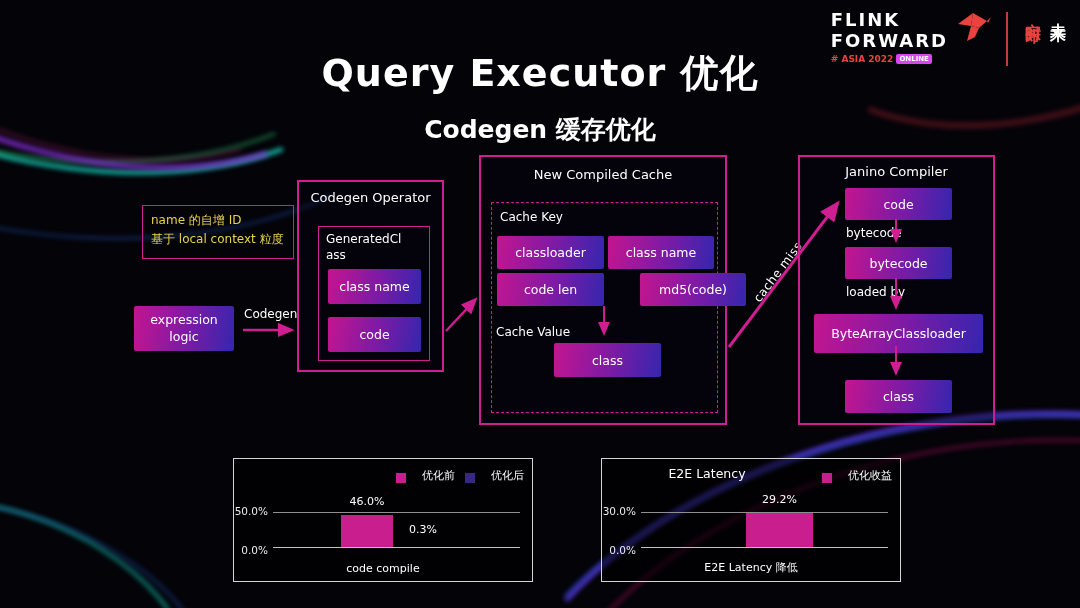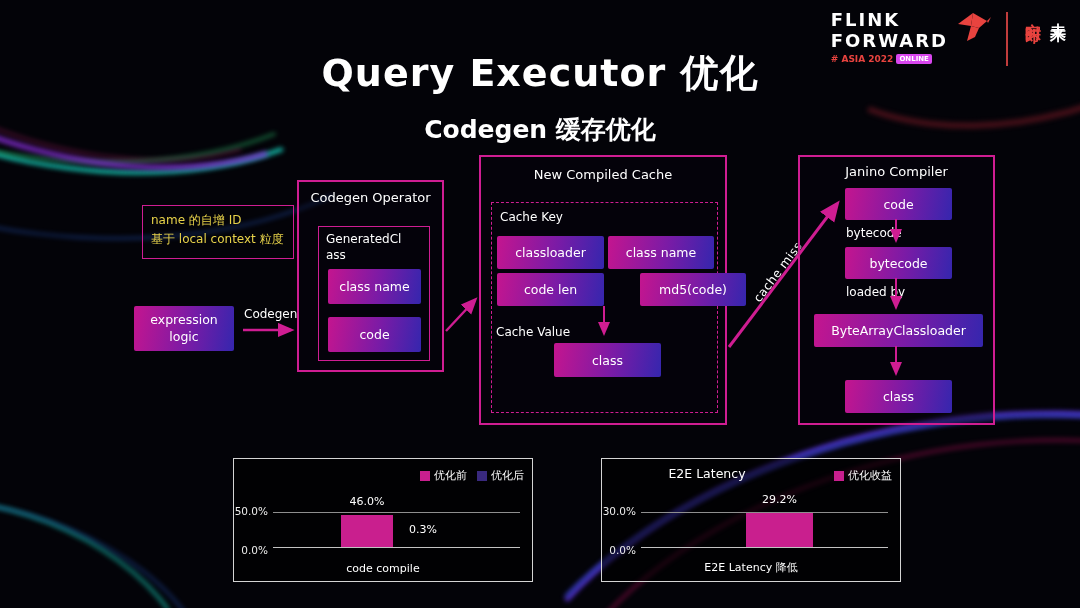--- a/index.html
+++ b/index.html
@@ -39,21 +39,21 @@
   .inner-frame { border:1px solid #cf1d92; position:absolute; }
   .gen-label { font-size:12px; line-height:1.3; padding:5px 7px 0 7px; width:96px; word-break:break-all; }
 
   .arrows { position:absolute; top:0; left:0; pointer-events:none; }
   .cache-miss { font-size:12px; transform:rotate(-53deg); letter-spacing:0.5px; }
 
   
   .chart { position:absolute; width:300px; height:124px; border:1px solid #d4d4d4; background:rgba(0,0,0,0.55); }
   .chart-title { position:absolute; left:10px; top:7px; width:190px; text-align:center; font-size:12.5px; }
   .legend { position:absolute; top:9px; right:8px; display:flex; gap:10px; align-items:center; font-size:11px; }
-  .legend-item { display:flex; align-items:center; gap:4px; }
+  .legend-item { display:flex; align-items:flex-end; gap:16px; }
   .sq { width:10px; height:10px; display:inline-block; }
   .plot { position:absolute; left:39px; right:12px; top:53px; bottom:33px; }
   .plot::before { content:''; position:absolute; left:0; right:0; top:0; border-top:1px solid #8f8f8f; }
   .plot::after  { content:''; position:absolute; left:0; right:0; bottom:0; border-bottom:1px solid #c2c2c2; }
   .ytick { position:absolute; left:0; width:34px; text-align:right; font-size:10.5px; color:#ececec; }
   .bar { position:absolute; bottom:0; min-height:1px; }
   .bar-label { position:absolute; font-size:11px; color:#fff; text-align:center; }
   .xlabel { position:absolute; left:0; right:0; bottom:6px; text-align:center; font-size:11px; }
 </style>
 </head>
@@ -132,21 +132,21 @@
   </div>
 
   <div class="abs cache-miss" style="left:742px;top:265px;">cache miss</div>
 
   <div class="abs frame" style="left:798px;top:155px;width:197px;height:270px;">
     <div class="frame-title" style="margin-top:7px;">Janino Compiler</div>
     <div class="gbox" style="position:absolute;left:45px;top:31px;width:107px;height:32px;">code</div>
     <div class="lbl" style="position:absolute;left:46px;top:69px;">bytecode</div>
     <div class="gbox" style="position:absolute;left:45px;top:90px;width:107px;height:32px;">bytecode</div>
     <div class="lbl" style="position:absolute;left:46px;top:128px;">loaded by</div>
-    <div class="gbox" style="position:absolute;left:14px;top:157px;width:169px;height:33px;">ByteArrayClassloader</div>
+    <div class="gbox" style="position:absolute;left:14px;top:157px;width:169px;height:39px;">ByteArrayClassloader</div>
     <div class="gbox" style="position:absolute;left:45px;top:223px;width:107px;height:33px;">class</div>
   </div>
 
   <svg class="arrows" width="1080" height="608">
     <defs>
       <marker id="ah" markerWidth="8" markerHeight="8" refX="5.5" refY="3" orient="auto">
         <path d="M0,0 L7,3 L0,6 Z" fill="#cf1d92"></path>
       </marker>
     </defs>
     <line x1="243" y1="330" x2="291" y2="330" stroke="#cf1d92" stroke-width="2.4" marker-end="url(#ah)"></line>

